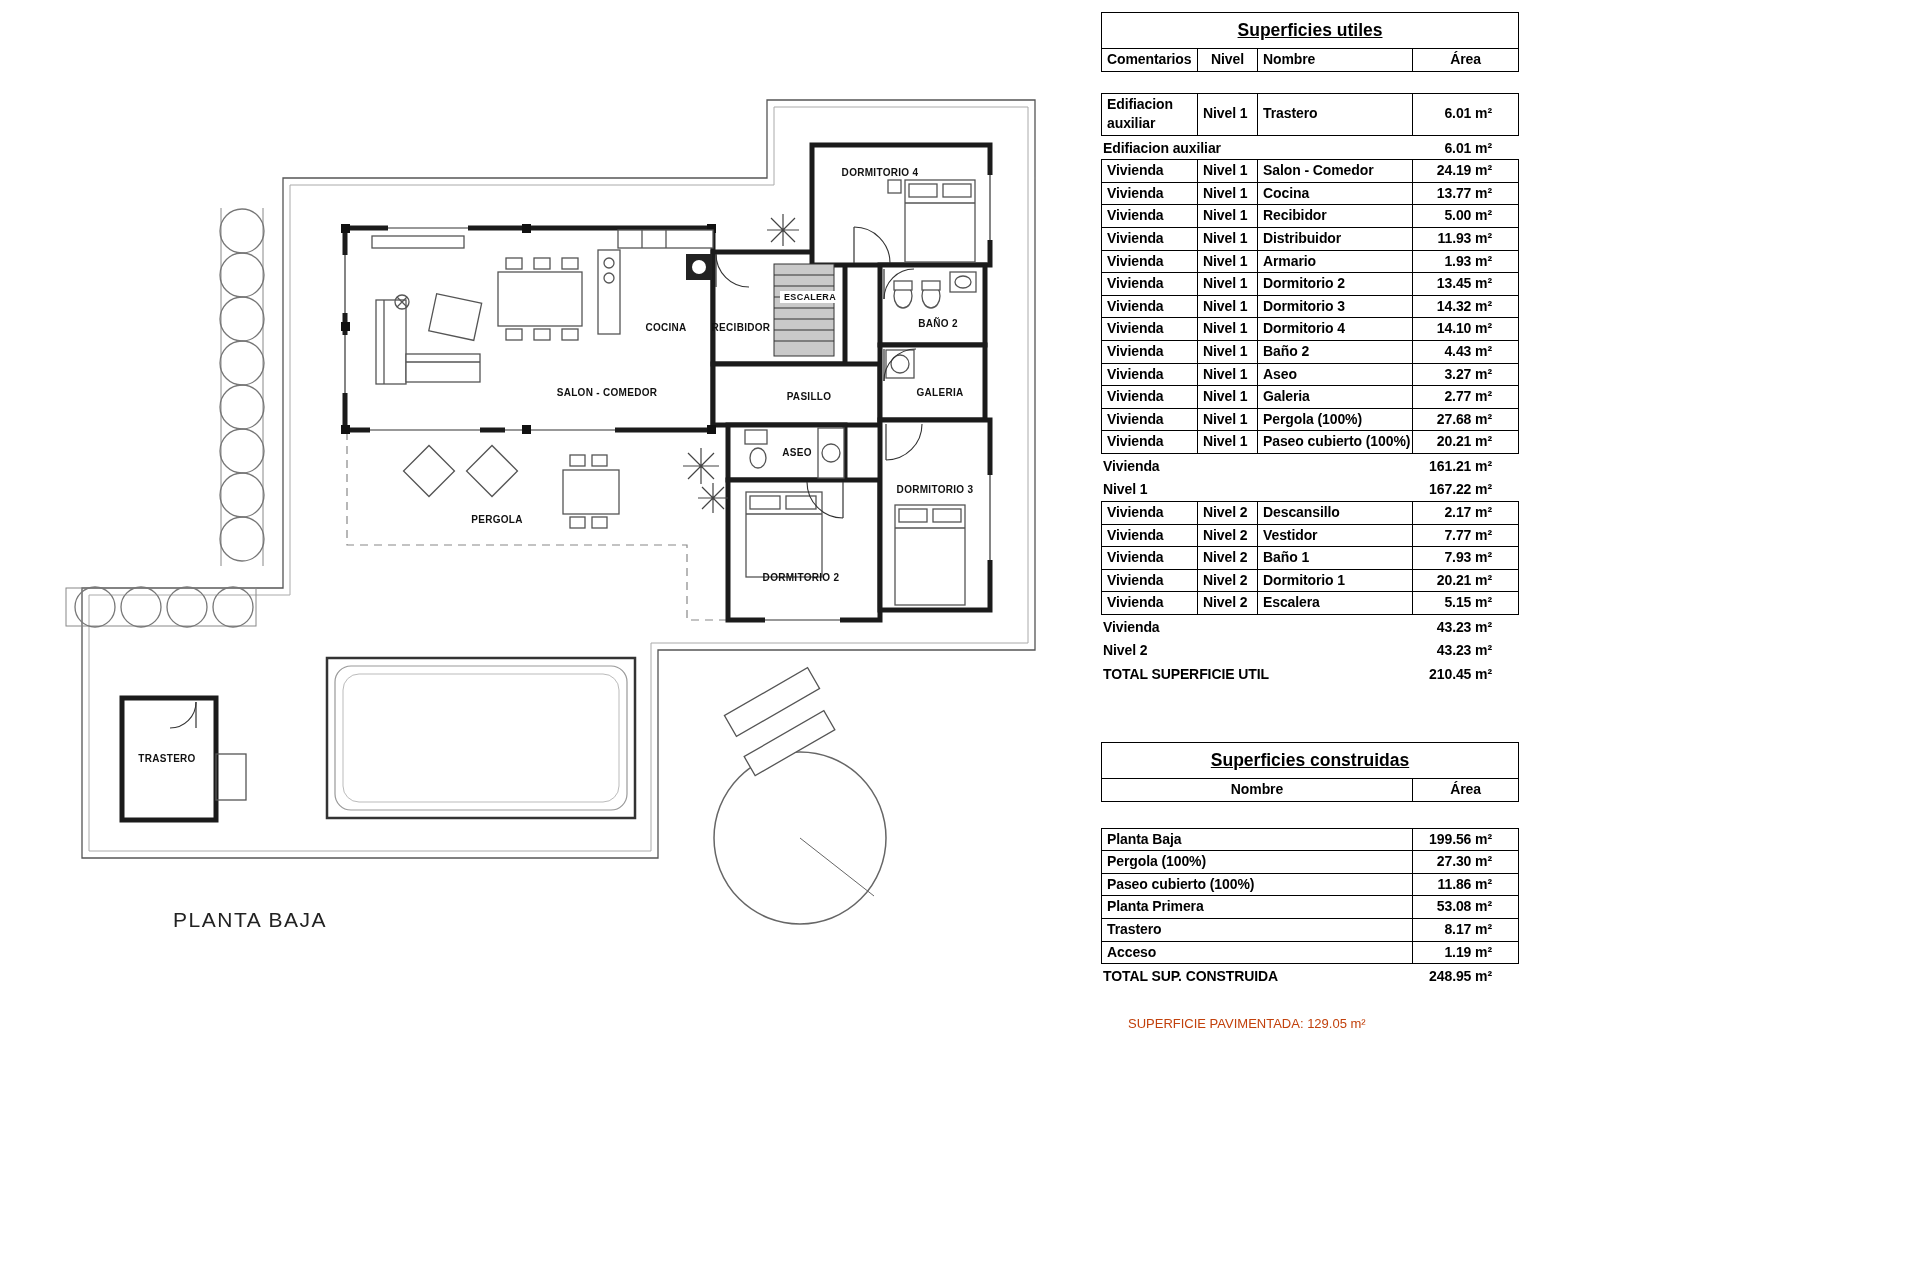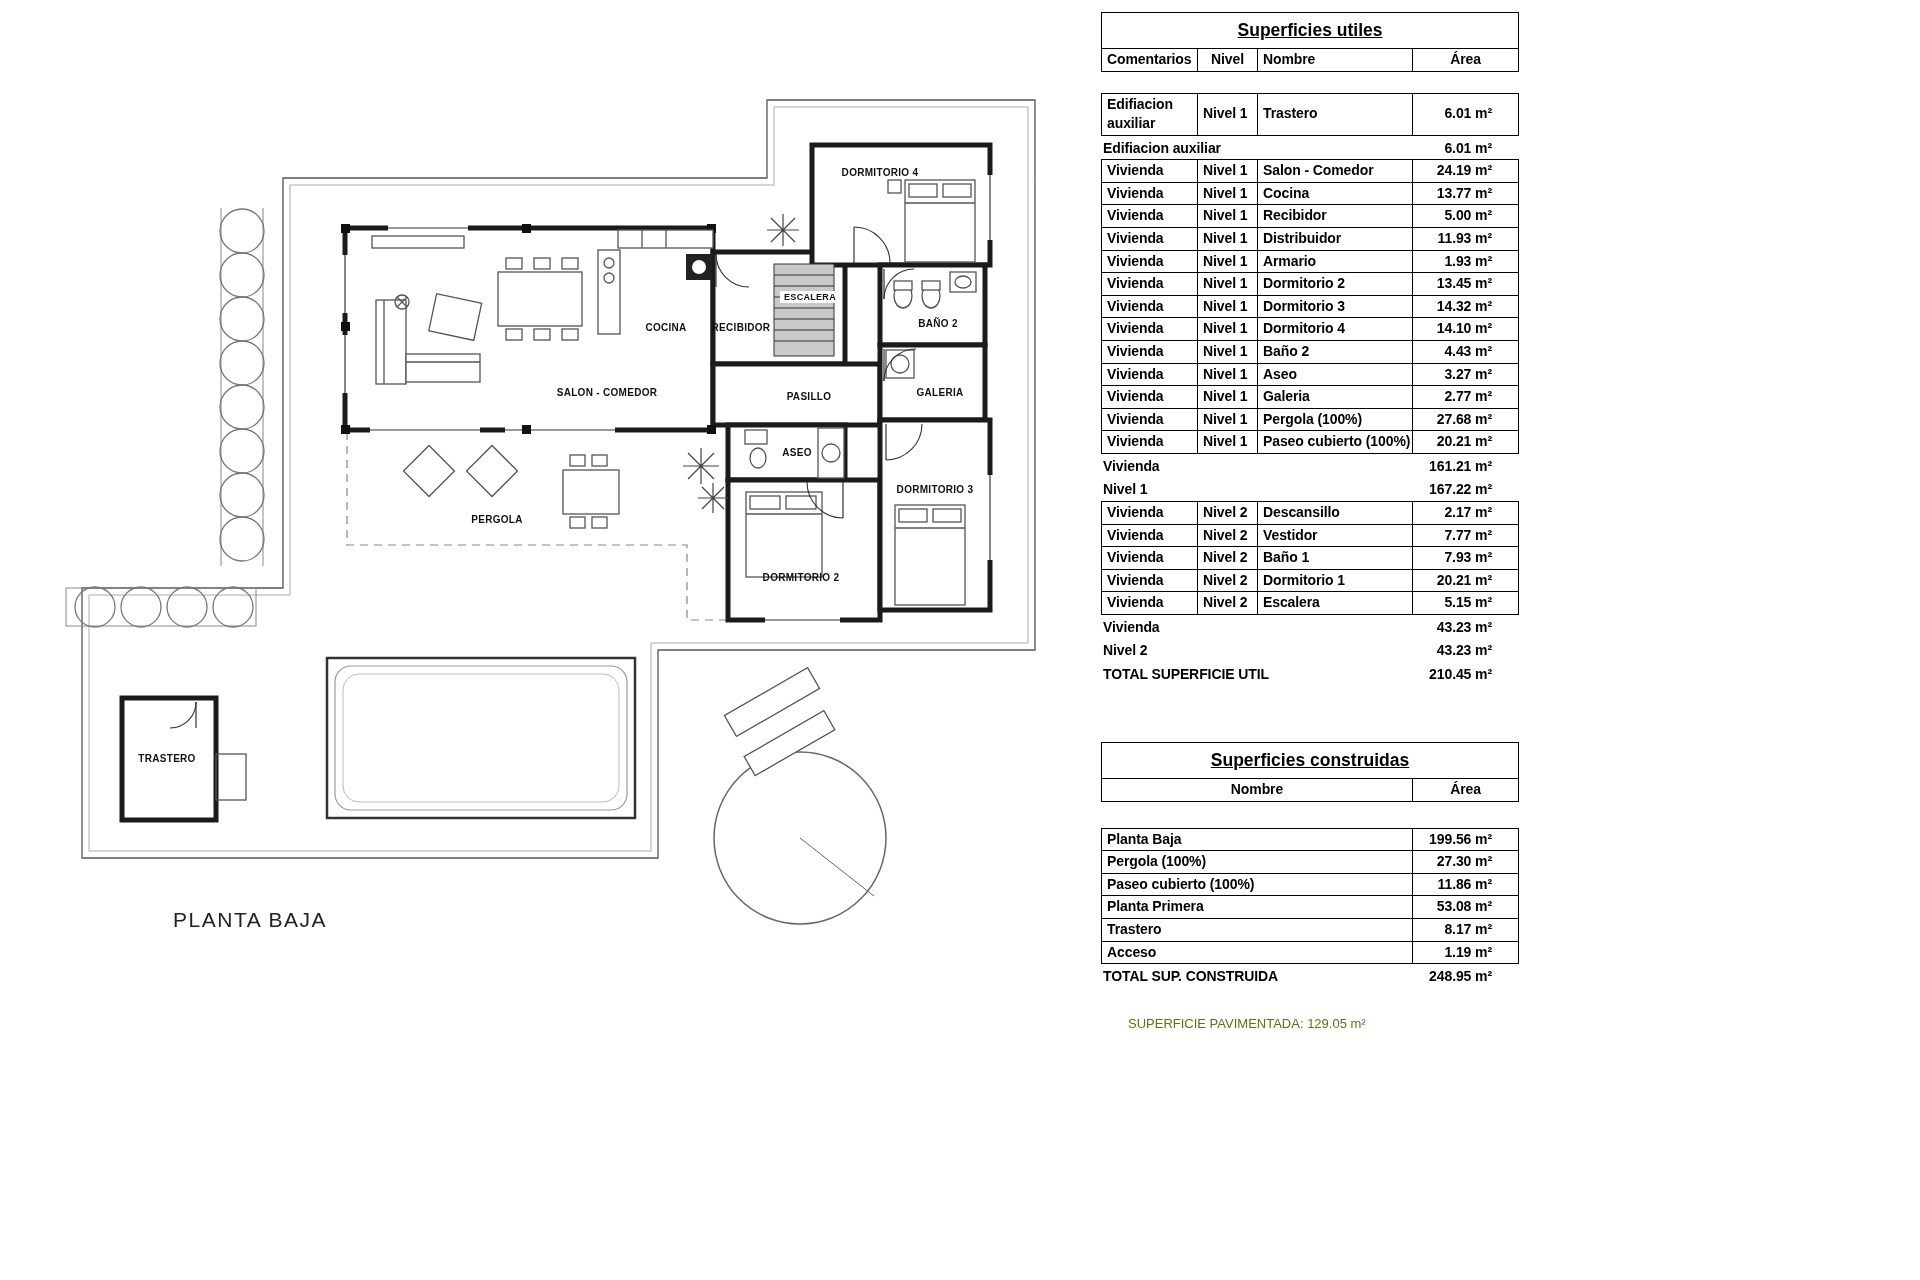--- a/index.html
+++ b/index.html
@@ -40,21 +40,21 @@
   .c-nombre { white-space:nowrap; }
   .c-nivel  { white-space:nowrap; }
   .c-area   { text-align:right; padding-right:26px !important; white-space:nowrap; }
   .headtbl { margin-bottom:21px; }
   .headtbl2 { margin-bottom:26px; }
   .sumrow { display:flex; justify-content:space-between; align-items:center;
             min-height:23.5px; font-weight:bold; font-size:14px; letter-spacing:-0.1px; }
   .sumrow .sl { padding-left:2px; }
   .sumrow .sa { padding-right:26px; }
   
-  .foot { position:absolute; left:1128px; top:1016px; font-size:13px; color:#4d7c0f; }
+  .foot { position:absolute; left:1128px; top:1016px; font-size:13px; color:#c2410c; }
   col.w1 { width:96px; }  col.w2 { width:60px; }
   col.w3 { width:155px; } col.w4 { width:106px; }
   col.cw1 { width:311px; } col.cw2 { width:106px; }
 </style>
 </head>
 <body>
 
 <div class="plan-wrap">
 <svg viewBox="0 0 1080 1280" width="1080" height="1280">
 

